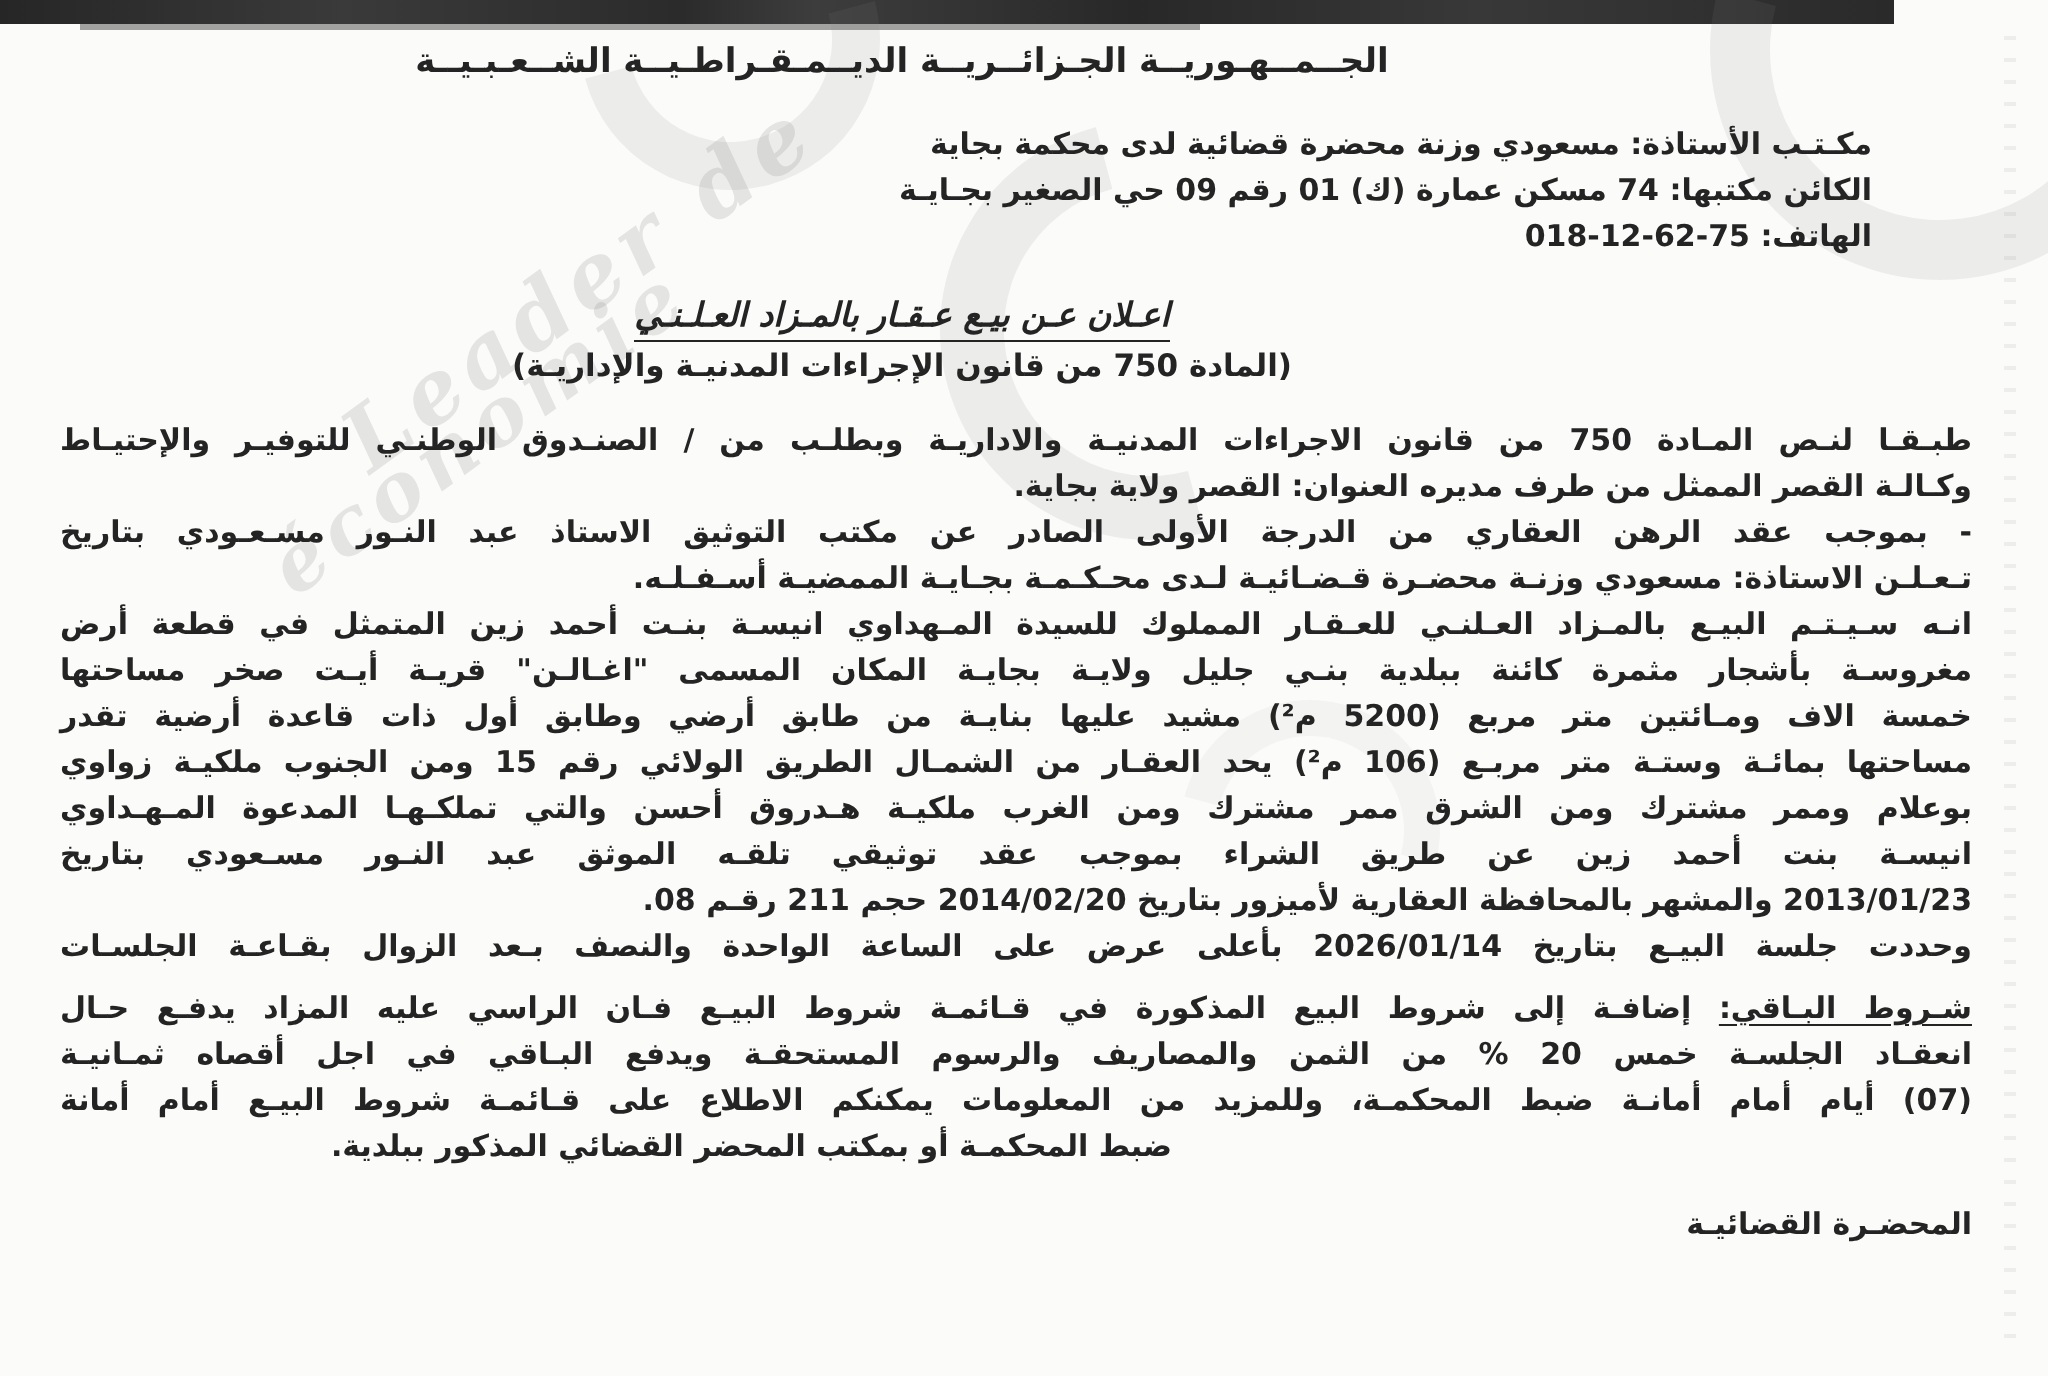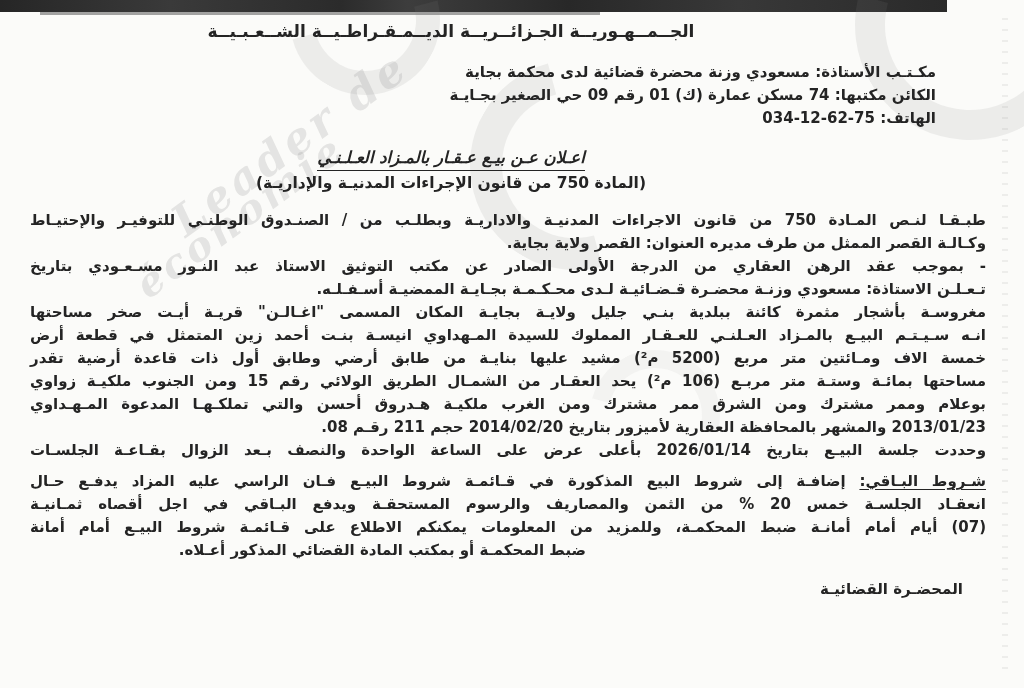--- a/index.html
+++ b/index.html
@@ -46,21 +46,21 @@
   .office .line{height:23px;}
   .title-wrap{margin-top:16px;}
   .main-title{display:inline-block;font-size:16.5px;border-bottom:1.6px solid var(--ink);padding-bottom:1px;font-style:italic;}
   .article-ref{display:block;font-size:15.5px;margin-top:1px;}
   .body{margin-top:14px;}
   .line{height:23px;overflow:visible;text-align:right;}
   .j{text-align:justify;text-align-last:justify;}
   .terms{margin-top:8px;}
   .terms-label{text-decoration:underline;text-underline-offset:3px;}
   .indent-e4{padding-left:0;padding-right:400px;white-space:nowrap;}
-  .signature{margin-top:16px;text-align:left;padding-left:0;direction:rtl;}
+  .signature{margin-top:16px;text-align:right;padding-left:0;direction:rtl;}
   .signature .sig-inner{display:inline-block;margin-left:790px;}
   .ltr{direction:ltr;unicode-bidi:isolate;}
 </style>
 </head>
 <body>
 
 <div class="top-bar"></div>
 <div class="top-bar2"></div>
 <div class="scan-noise"></div>
 
@@ -73,51 +73,52 @@
 
 <div class="doc">
 
   <div class="center-shift republic">الجــمــهـوريــة الجـزائــريــة الديــمـقـراطـيــة الشــعـبـيــة</div>
 
   <div class="office">
     <div class="line">مكـتـب الأستاذة: مسعودي وزنة محضرة قضائية لدى محكمة بجاية</div>
     <div class="line">الكائن مكتبها: 74 مسكن عمارة (ك) 01 رقم 09 حي الصغير بجـايـة</div>
     <div class="line">
       <span>الهاتف:</span>
-      <span class="ltr">034-12-62-75</span>
+      <span class="ltr">018-12-62-75</span>
     </div>
   </div>
 
   <div class="center-shift title-wrap">
     <span class="main-title">اعـلان عـن بيـع عـقـار بالمـزاد العـلـنـي</span>
     <span class="article-ref">(المادة 750 من قانون الإجراءات المدنيـة والإداريـة)</span>
   </div>
 
   <div class="body">
     <div class="line j">طبـقـا لنـص المـادة 750 من قانون الاجراءات المدنيـة والاداريـة وبطلـب من / الصنـدوق الوطنـي للتوفيـر والإحتيـاط</div>
     <div class="line">وكـالـة القصر الممثل من طرف مديره العنوان: القصر ولاية بجاية.</div>
 
     <div class="line j">- بموجب عقد الرهن العقاري من الدرجة الأولى الصادر عن مكتب التوثيق الاستاذ عبد النـور مسـعـودي بتاريخ</div>
     <div class="line">تـعـلـن الاستاذة: مسعودي وزنـة محضـرة قـضـائيـة لـدى محـكـمـة بجـايـة الممضيـة أسـفـلـه.</div>
 
+    <div class="line j">انـه سـيـتـم البيـع بالمـزاد العـلنـي للعـقـار المملوك للسيدة المـهداوي انيسـة بنـت أحمد زين المتمثل في قطعة أرض</div>
     <div class="line j">مغروسـة بأشجار مثمرة كائنة ببلدية بنـي جليل ولايـة بجايـة المكان المسمى "اغـالـن" قريـة أيـت صخر مساحتها</div>
-    <div class="line j">انـه سـيـتـم البيـع بالمـزاد العـلنـي للعـقـار المملوك للسيدة المـهداوي انيسـة بنـت أحمد زين المتمثل في قطعة أرض</div>
     <div class="line j">خمسة الاف ومـائتين متر مربع (5200 م²) مشيد عليها بنايـة من طابق أرضي وطابق أول ذات قاعدة أرضية تقدر</div>
     <div class="line j">مساحتها بمائـة وستـة متر مربـع (106 م²) يحد العقـار من الشمـال الطريق الولائي رقم 15 ومن الجنوب ملكيـة زواوي</div>
     <div class="line j">بوعلام وممر مشترك ومن الشرق ممر مشترك ومن الغرب ملكيـة هـدروق أحسن والتي تملكـهـا المدعوة المـهـداوي</div>
+    <div class="line j">انيسـة بنت أحمد زين عن طريق الشراء بموجب عقد توثيقي تلقـه الموثق عبد النـور مسـعودي بتاريخ</div>
     <div class="line">2013/01/23 والمشهر بالمحافظة العقارية لأميزور بتاريخ 2014/02/20 حجم 211 رقـم 08.</div>
 
     <div class="line j">وحددت جلسة البيـع بتاريخ 2026/01/14 بأعلى عرض على الساعة الواحدة والنصف بـعد الزوال بقـاعـة الجلسـات</div>
 
     <div class="terms">
       <div class="line j">
         <span class="terms-label">شـروط البـاقي:</span><span> إضافـة إلى شروط البيع المذكورة في قـائمـة شروط البيـع فـان الراسي عليه المزاد يدفـع حـال</span>
       </div>
       <div class="line j">انعقـاد الجلسـة خمس 20 % من الثمن والمصاريف والرسوم المستحقـة ويدفع البـاقي في اجل أقصاه ثمـانيـة</div>
       <div class="line j">(07) أيام أمام أمانـة ضبط المحكمـة، وللمزيد من المعلومات يمكنكم الاطلاع على قـائمـة شروط البيـع أمام أمانة</div>
-      <div class="line indent-e4">ضبط المحكمـة أو بمكتب المادة القضائي المذكور أعـلاه.</div>
+      <div class="line indent-e4">ضبط المحكمـة أو بمكتب المحضر القضائي المذكور ببلدية.</div>
     </div>
 
     <div class="signature">
       <span class="sig-inner">المحضـرة القضائيـة</span>
     </div>
   </div>
 </div>
 
 </body></html>

